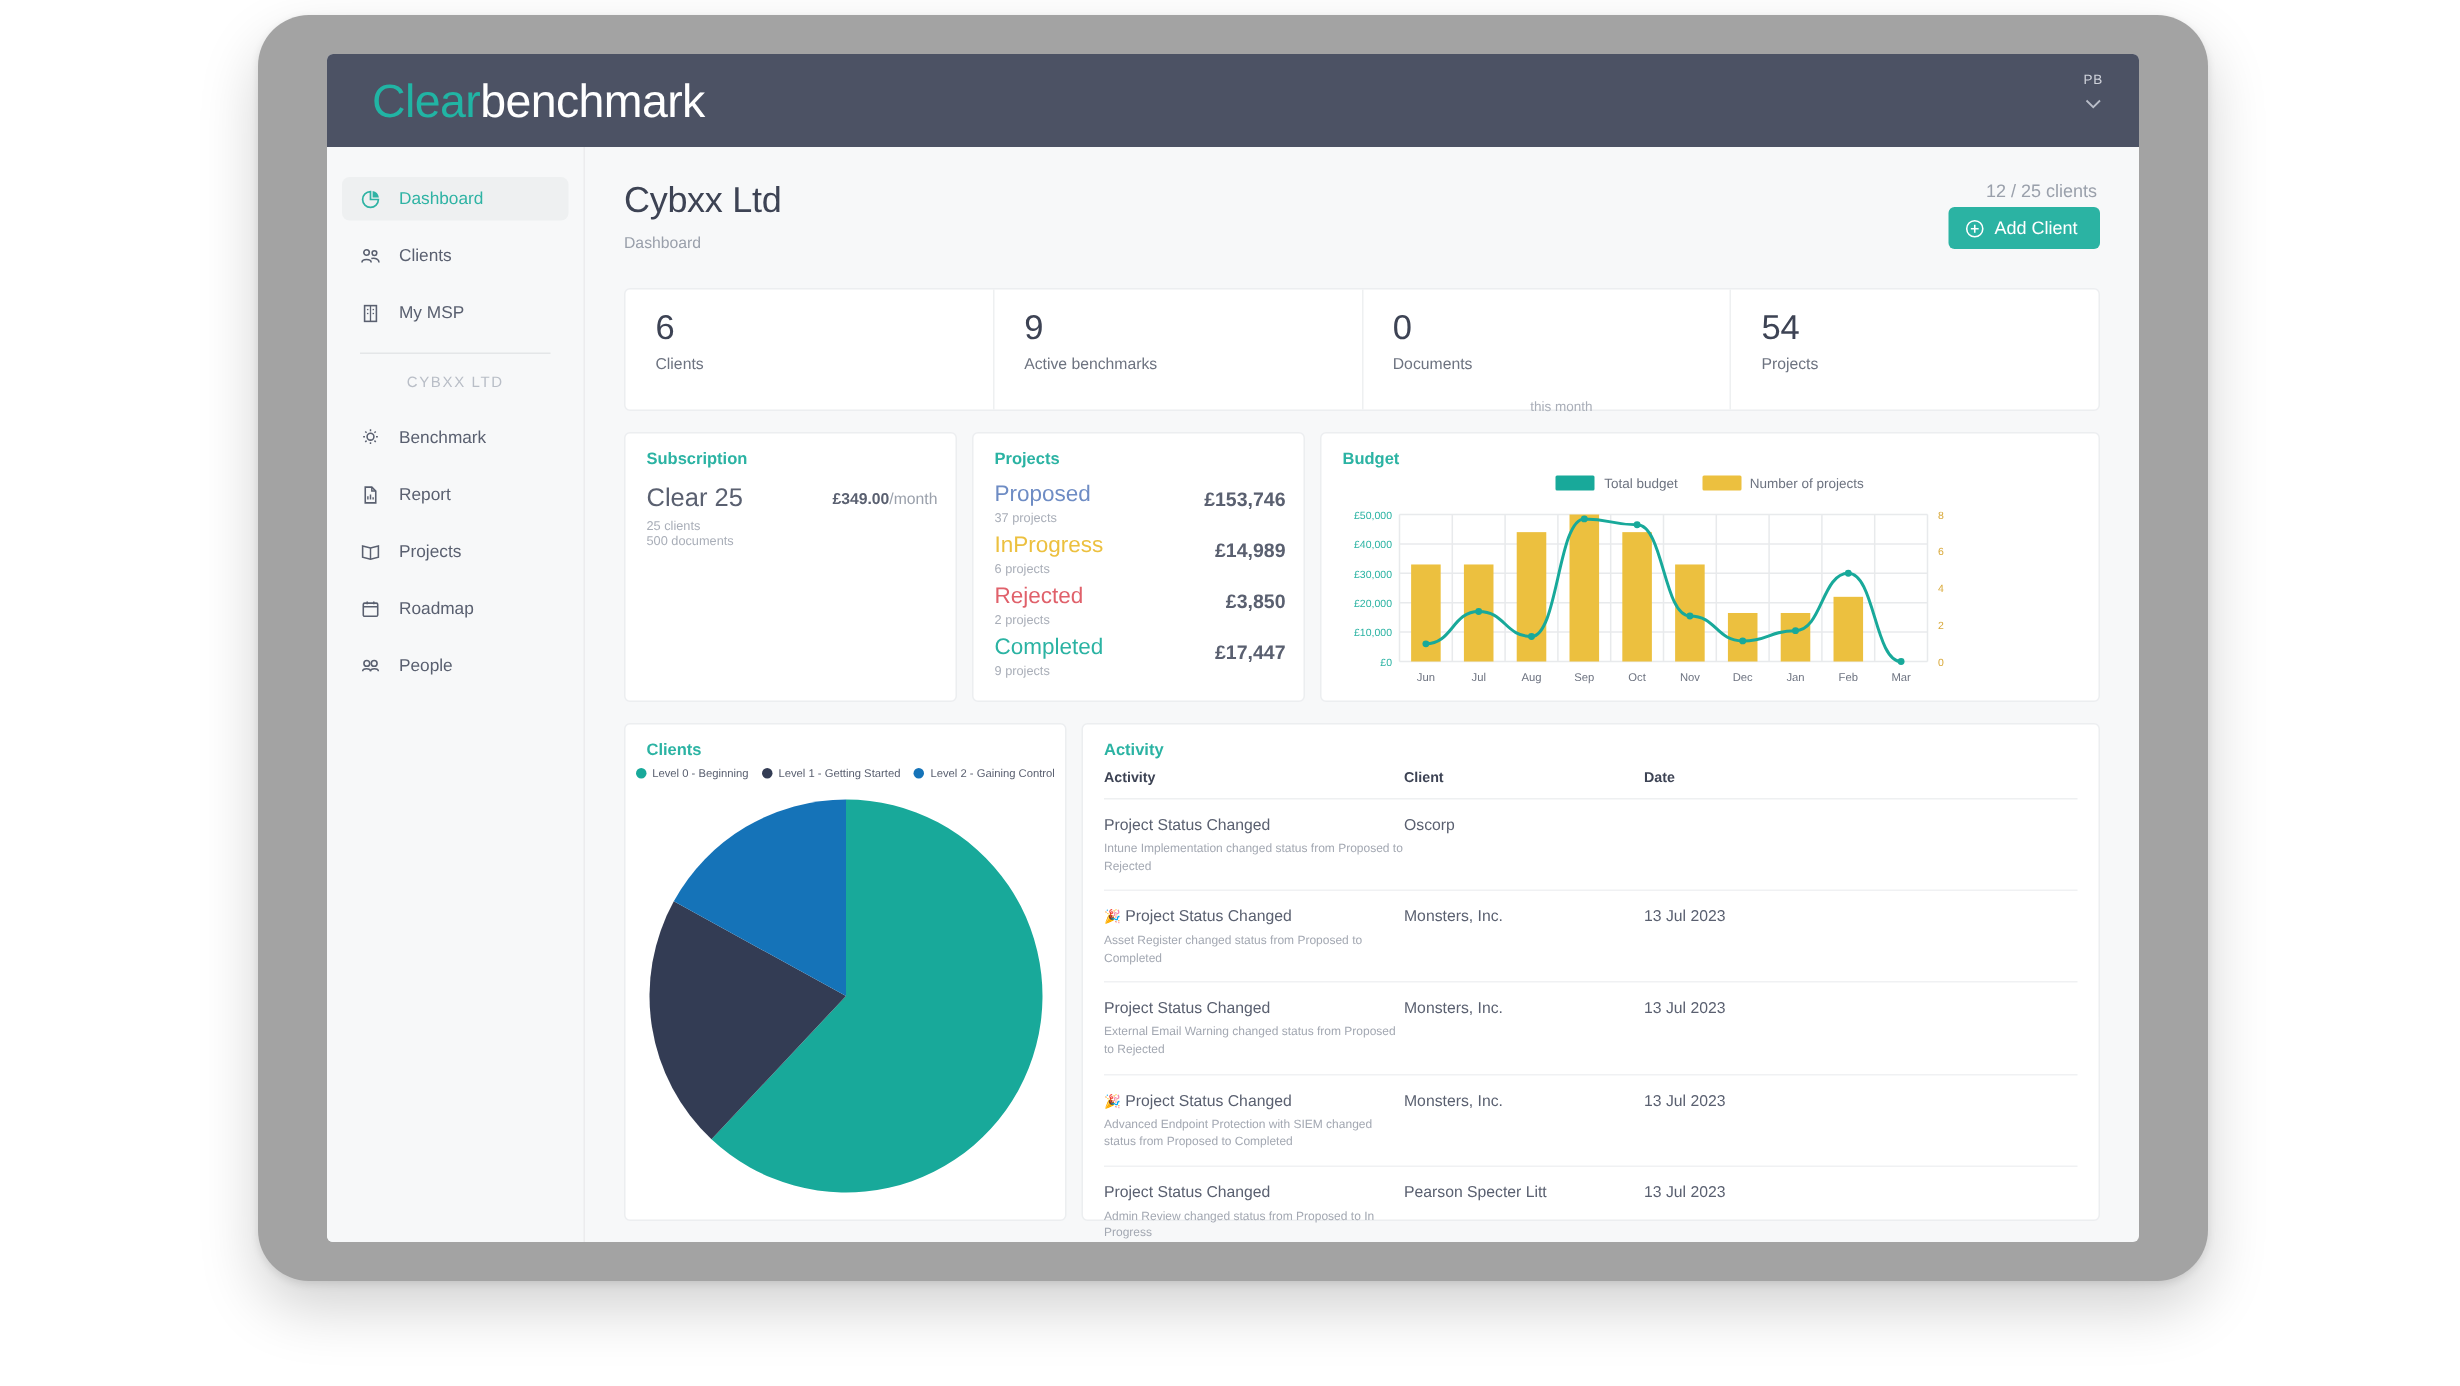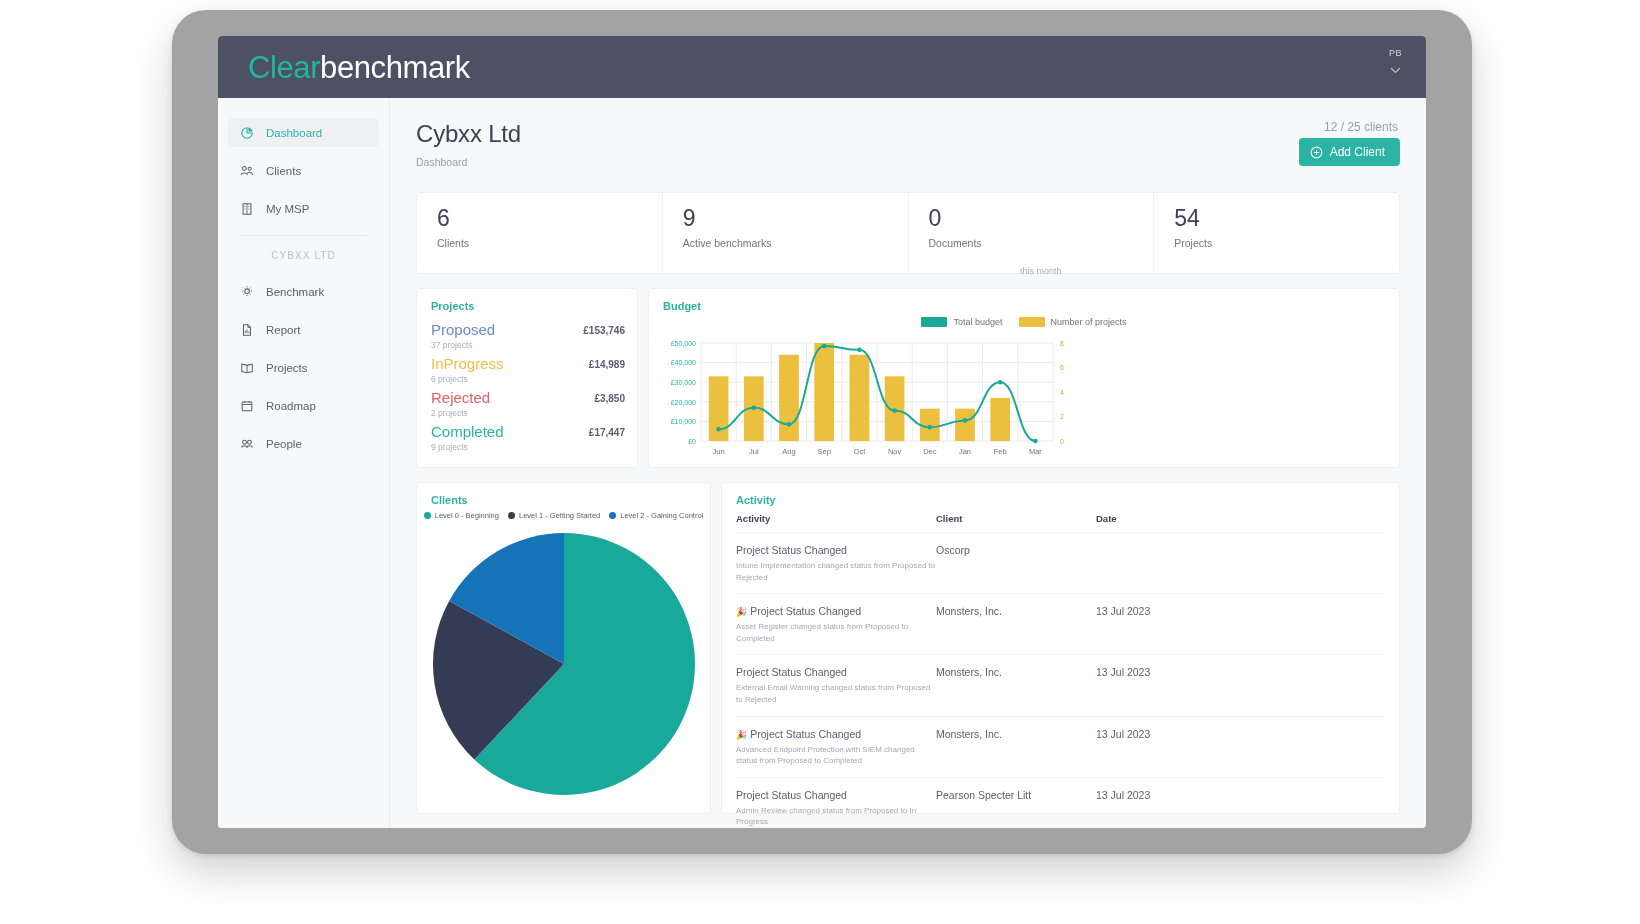--- a/index.html
+++ b/index.html
@@ -156,21 +156,21 @@
   }
   #sub-price b { color: #5a6070; font-weight: bold; }
   #sub-l1 { position: absolute; left: 14px; top: 56px; font-size: 8.5px; color: #a9aeb8; }
   #sub-l2 { position: absolute; left: 14px; top: 66px; font-size: 8.5px; color: #a9aeb8; }
 
   .proj-row { position: absolute; left: 14px; right: 12px; }
   .proj-name { font-size: 15px; }
   .proj-count { font-size: 8.5px; color: #a9aeb8; margin-top: 2px; }
   .proj-amt {
     position: absolute; right: 0; top: 4px;
-    font-size: 10px; color: #5a6070; font-weight: bold;
+    font-size: 13px; color: #5a6070; font-weight: bold;
   }
 
   
   #budget-legend {
     position: absolute; left: 0; right: 0; top: 28px;
     display: flex; justify-content: center; gap: 16px;
     font-size: 9px; color: #6d7380;
   }
   .leg { display: flex; align-items: center; gap: 6px; }
   .leg-sw { width: 26px; height: 10px; border-radius: 1px; }
@@ -368,20 +368,29 @@
           <div class="stat-sub">this month</div>
         </div>
         <div class="stat">
           <div class="stat-num">54</div>
           <div class="stat-lab">Projects</div>
         </div>
       </div>
 
       <div id="row2">
 
+        <div class="card" id="subscription">
+          <div class="card-title">Subscription</div>
+          <div id="sub-plan">Clear 25</div>
+          <div id="sub-price">
+            <b>£349.00</b><span>/month</span>
+          </div>
+          <div id="sub-l1">25 clients</div>
+          <div id="sub-l2">500 documents</div>
+        </div>
 
         <div class="card" id="projects-card">
           <div class="card-title">Projects</div>
           <div class="proj-row" style="top:32px">
             <div class="proj-name" style="color:#6e8cc4">Proposed</div>
             <div class="proj-count">37 projects</div>
             <div class="proj-amt">£153,746</div>
           </div>
           <div class="proj-row" style="top:66px">
             <div class="proj-name" style="color:#ecc03f">InProgress</div>

